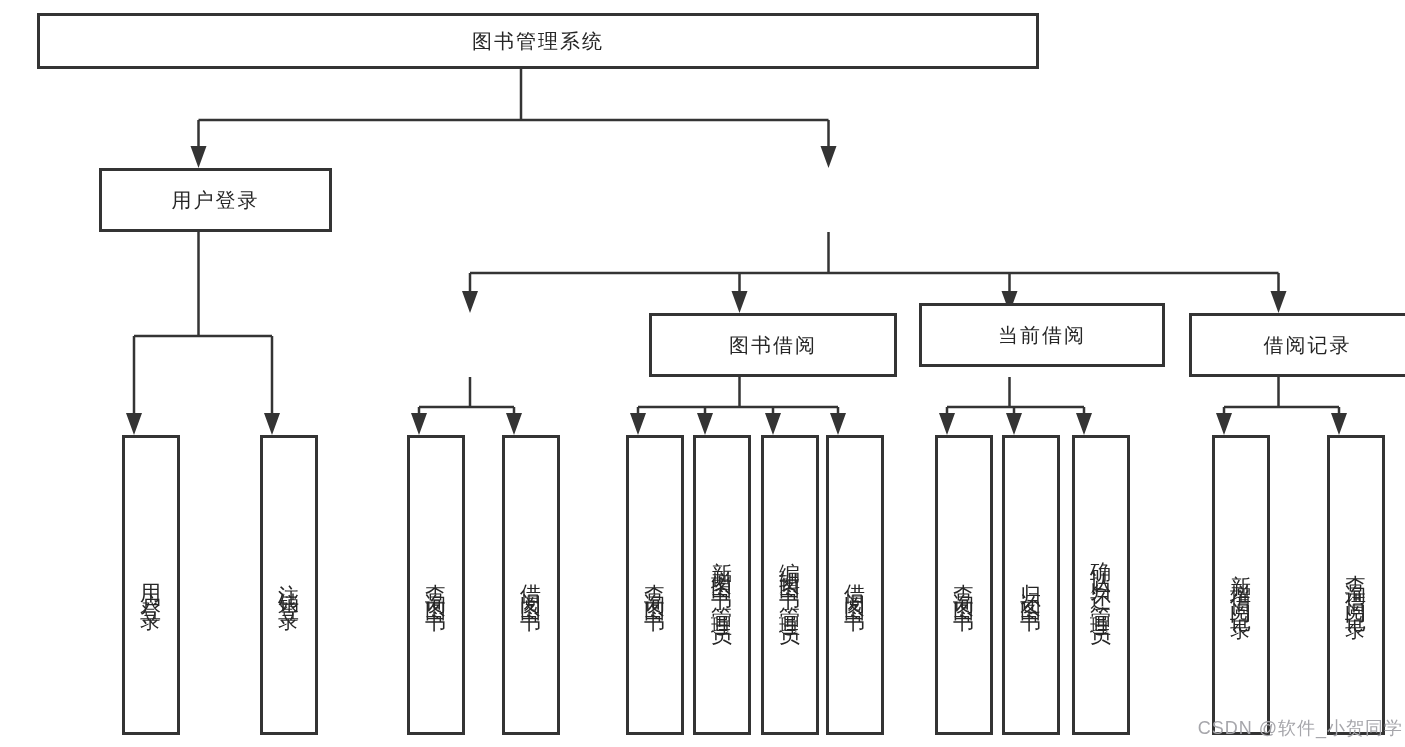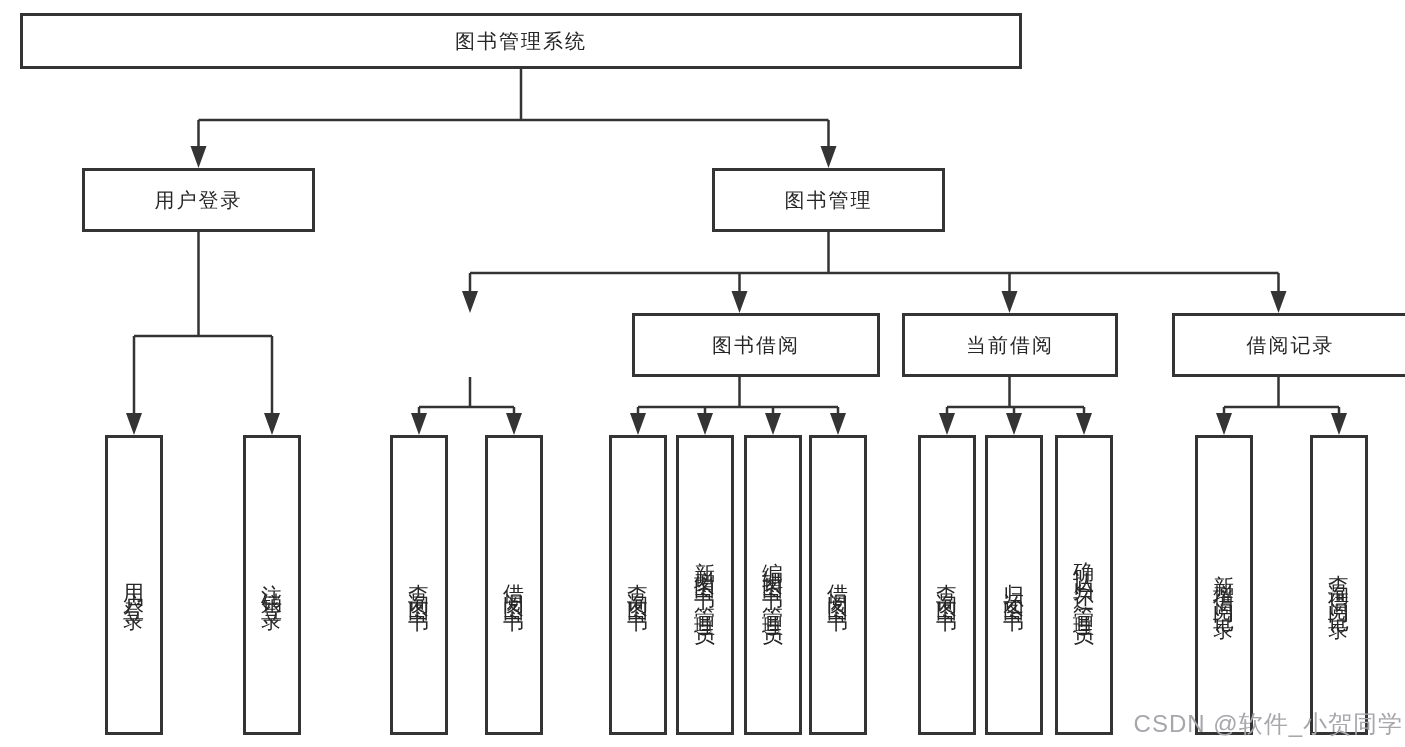--- a/index.html
+++ b/index.html
@@ -13,39 +13,40 @@
   .connectors { position:absolute; left:0; top:0; width:1405px; height:747px; }
   .node {
     position:absolute;
     box-sizing:border-box;
     background:#ffffff;
     border:3px solid #343434;
     display:flex;
     align-items:center;
     justify-content:center;
     color:#262626;
+    margin-left:17px;
   }
   .node.h span {
     font-size:20px;
     letter-spacing:2px;
     white-space:nowrap;
   }
   .node.v span {
     writing-mode:vertical-lr;
     text-orientation:mixed;
     font-size:21px;
     letter-spacing:9px;
     line-height:1;
     white-space:nowrap;
   }
   .watermark {
     position:absolute;
     right:2px;
     bottom:7px;
-    font-size:24px;
+    font-size:18px;
     color:#a6a6ab;
     letter-spacing:1px;
     white-space:nowrap;
     margin-left:37px;
   }
 </style>
 </head>
 <body>
 
 <div class="canvas">
@@ -109,28 +110,25 @@
       M1331 413 L1347 413 L1339 435 Z"></path>
   </svg>
 
   <div class="node h" style="left:20px;top:13px;width:1002px;height:56px">
     <span>图书管理系统</span>
   </div>
 
   <div class="node h" style="left:82px;top:168px;width:233px;height:64px">
     <span>用户登录</span>
   </div>
-  <div class="node h" style="left:712px;top:168px;width:233px;height:64px">
-    <span>图书管理</span>
-  </div>
 
   <div class="node h" style="left:632px;top:313px;width:248px;height:64px">
     <span>图书借阅</span>
   </div>
-  <div class="node h" style="left:902px;top:313px;width:216px;height:64px">
+  <div class="node h" style="left:902px;top:303px;width:246px;height:64px">
     <span>当前借阅</span>
   </div>
   <div class="node h" style="left:1172px;top:313px;width:237px;height:64px">
     <span>借阅记录</span>
   </div>
 
   <div class="node v" style="left:105px;top:435px;width:58px;height:300px">
     <span>用户登录</span>
   </div>
   <div class="node v" style="left:243px;top:435px;width:58px;height:300px">

